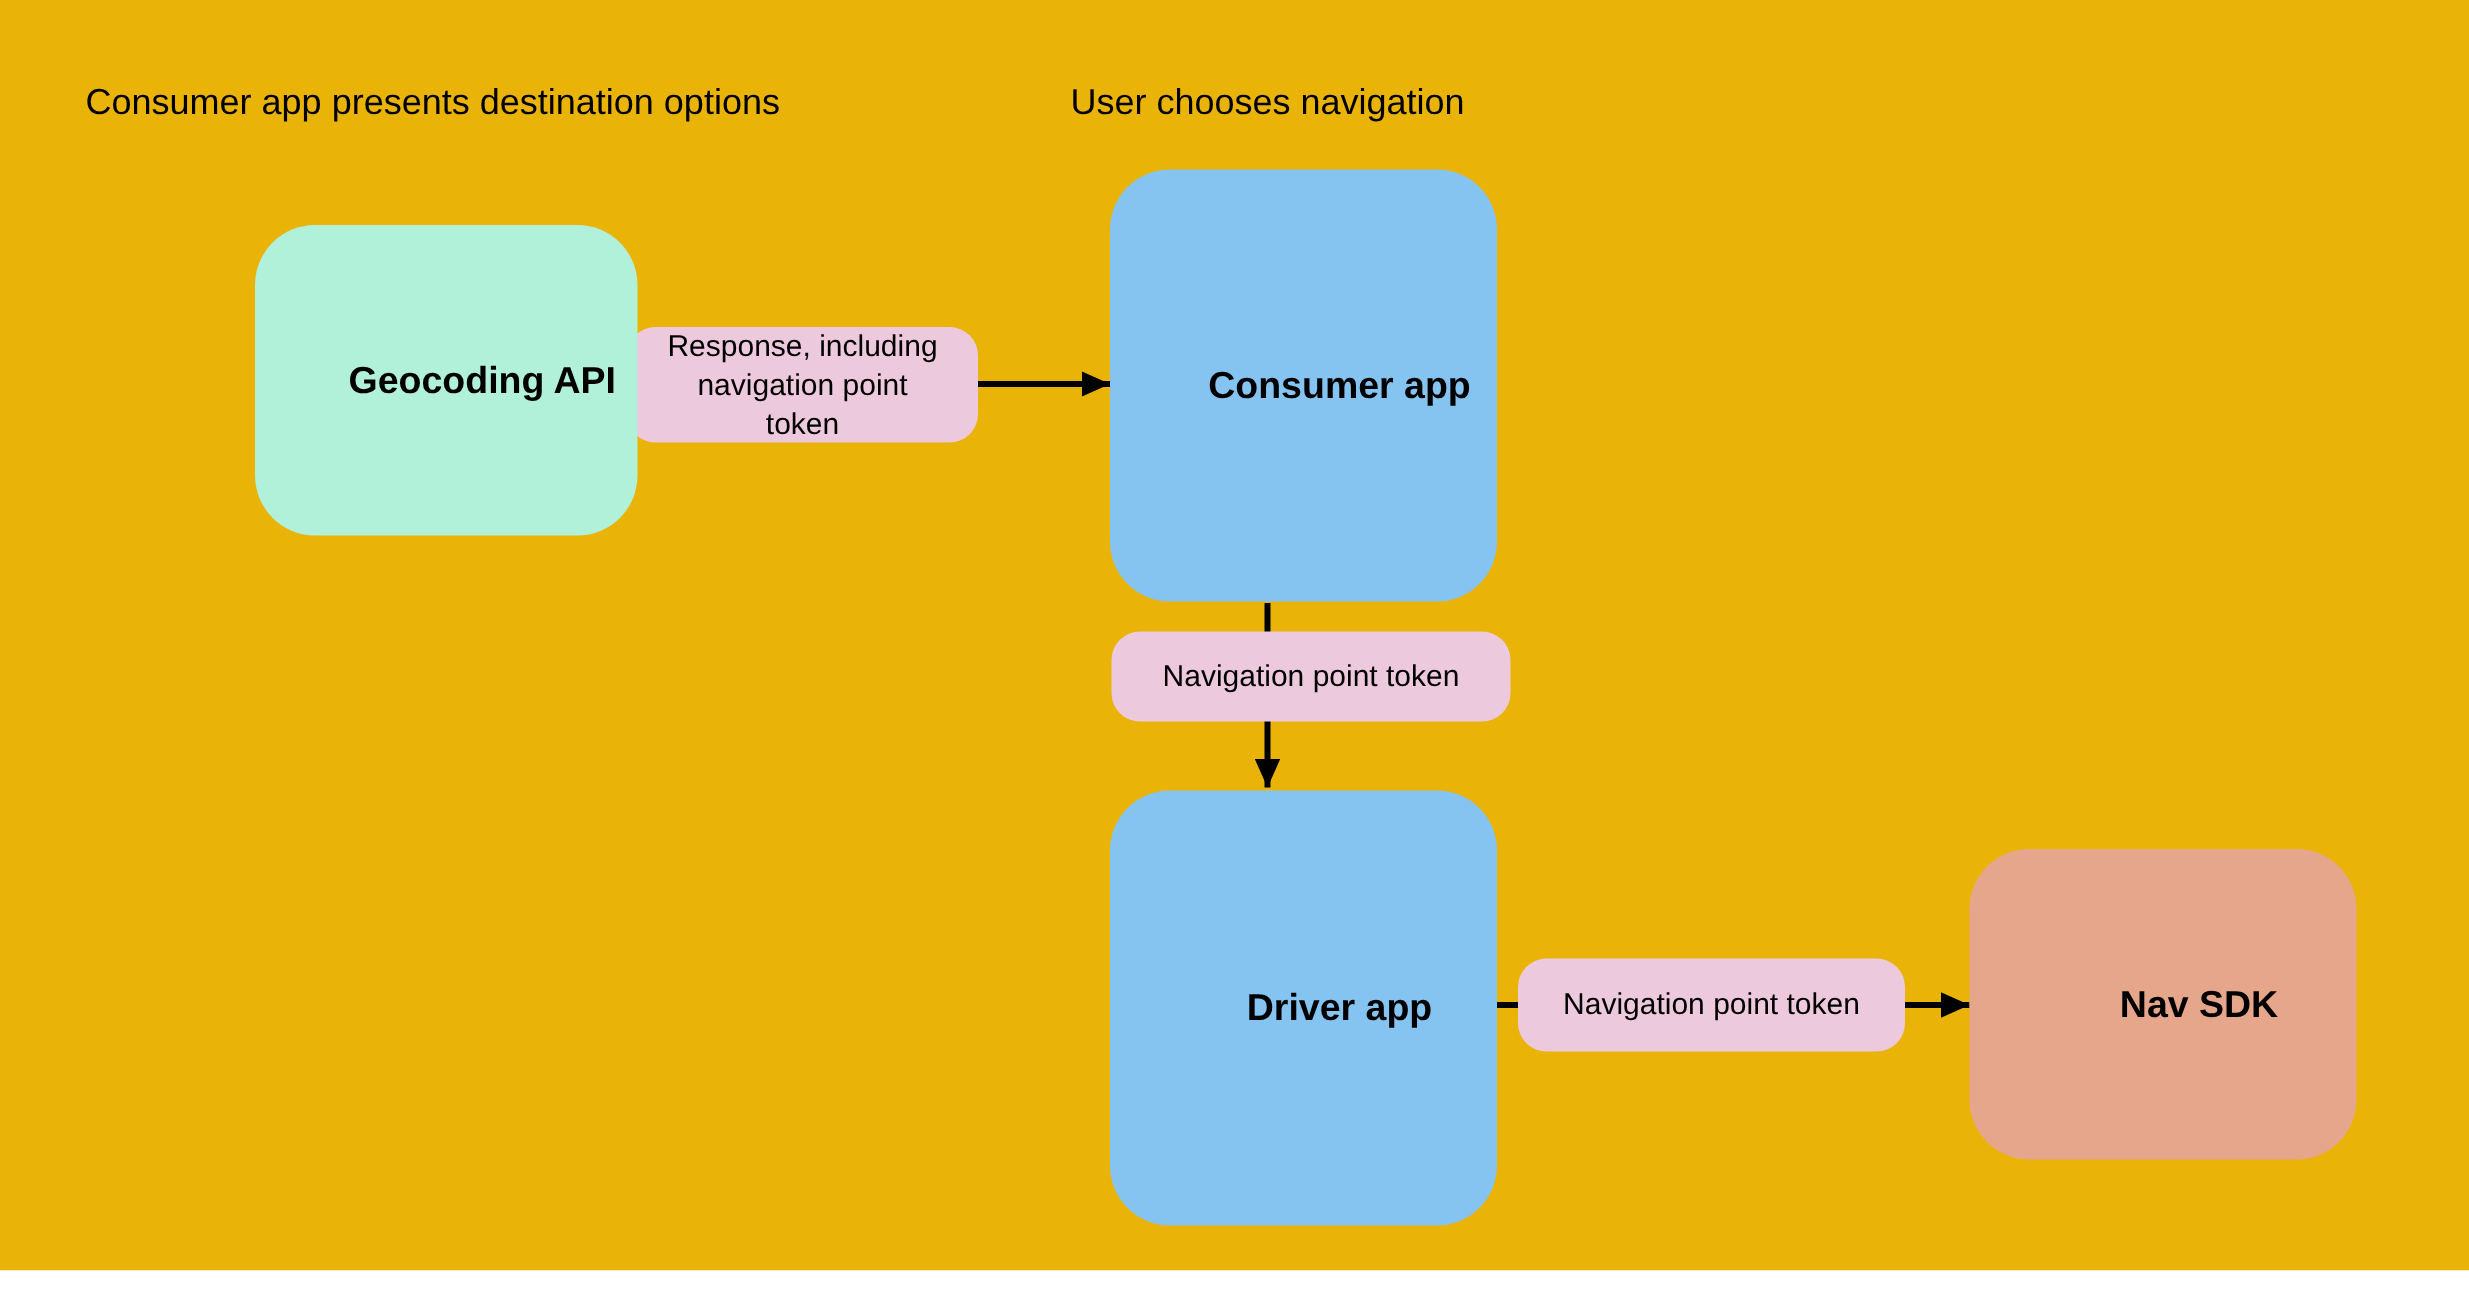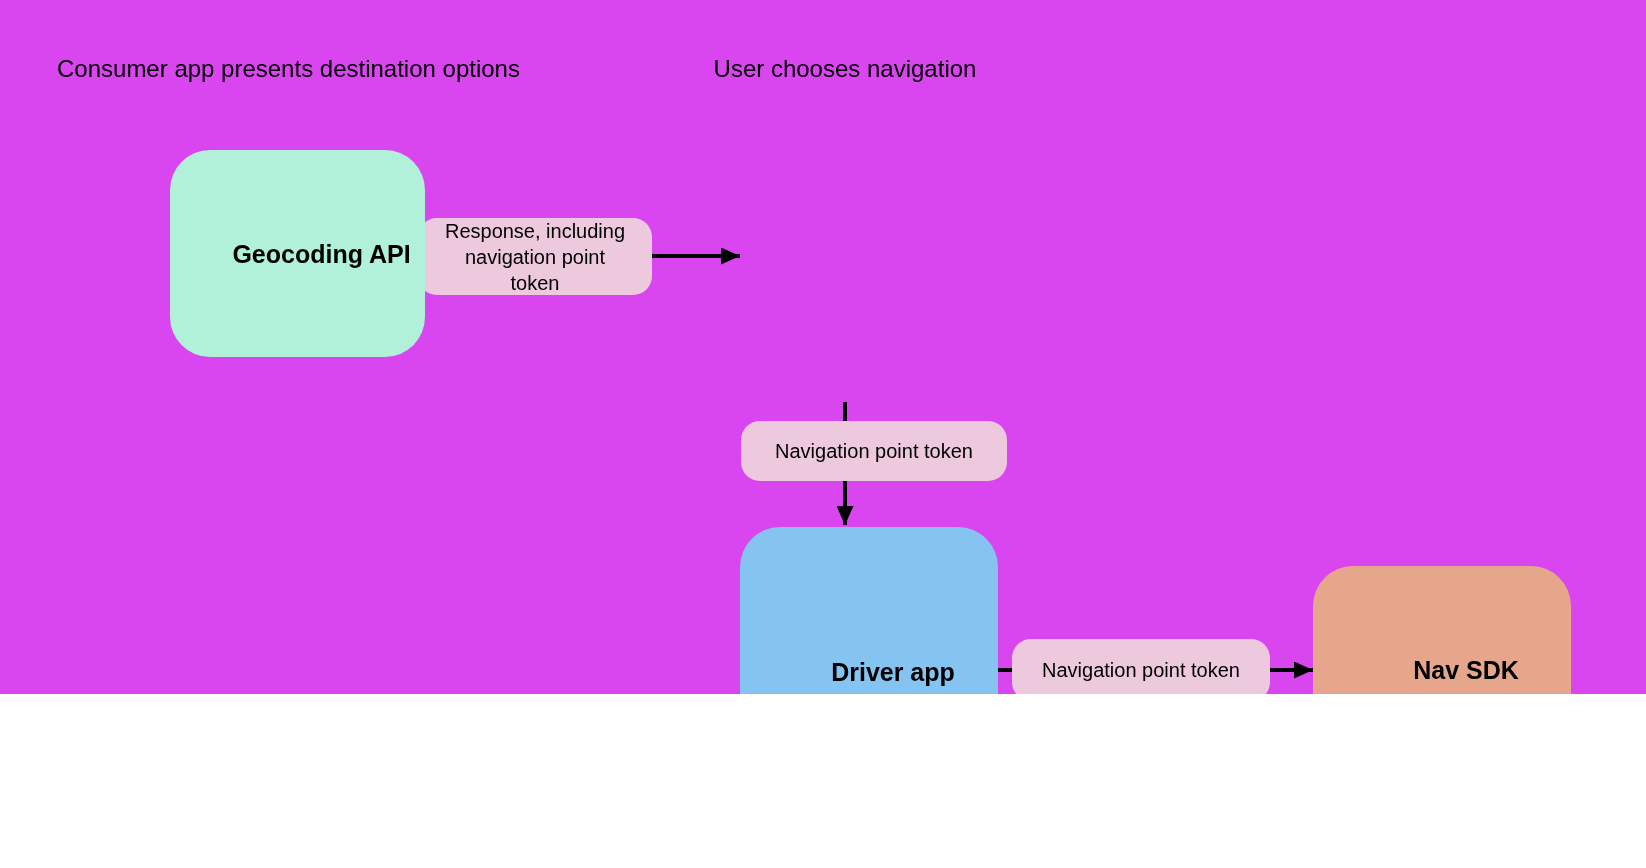--- a/index.html
+++ b/index.html
@@ -5,22 +5,22 @@
   html, body {
     margin: 0;
     padding: 0;
     background: #ffffff;
     font-family: "Liberation Sans", sans-serif;
     color: #000000;
   }
   .canvas {
     position: relative;
     width: 1646px;
-    height: 694px;
-    background: #d946ef;
+    height: 847px;
+    background: #eab308;
     overflow: hidden;
   }
   .col-header {
     position: absolute;
     top: 55px;
     font-size: 24px;
     font-weight: 400;
     color: #000000;
     white-space: nowrap;
     line-height: 1.2;
@@ -100,20 +100,23 @@
   </svg>
 
   <div class="edge-label multiline label-response" style="background-color: rgb(237, 201, 221);">Response, including navigation point token</div>
   <div class="edge-label singleline label-token-1" style="background-color: rgb(237, 201, 221);">Navigation point token</div>
   <div class="edge-label singleline label-token-2" style="background-color: rgb(237, 201, 221);">Navigation point token</div>
 
   <div class="node node-geocoding" style="background-color: rgb(177, 240, 217);">
     <span class="node-label">Geocoding API</span>
   </div>
 
+  <div class="node node-consumer" style="background-color: rgb(133, 195, 241);">
+    <span class="node-label">Consumer app</span>
+  </div>
 
   <div class="node node-driver" style="background-color: rgb(133, 195, 241);">
     <span class="node-label">Driver app</span>
   </div>
 
   <div class="node node-navsdk" style="background-color: rgb(230, 166, 140);">
     <span class="node-label">Nav SDK</span>
   </div>
 
 </div>

